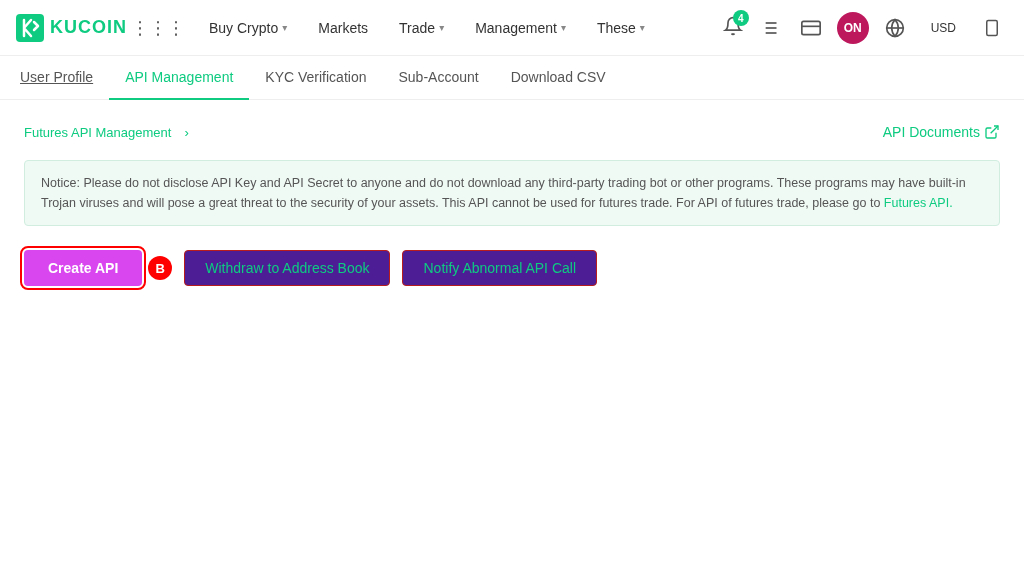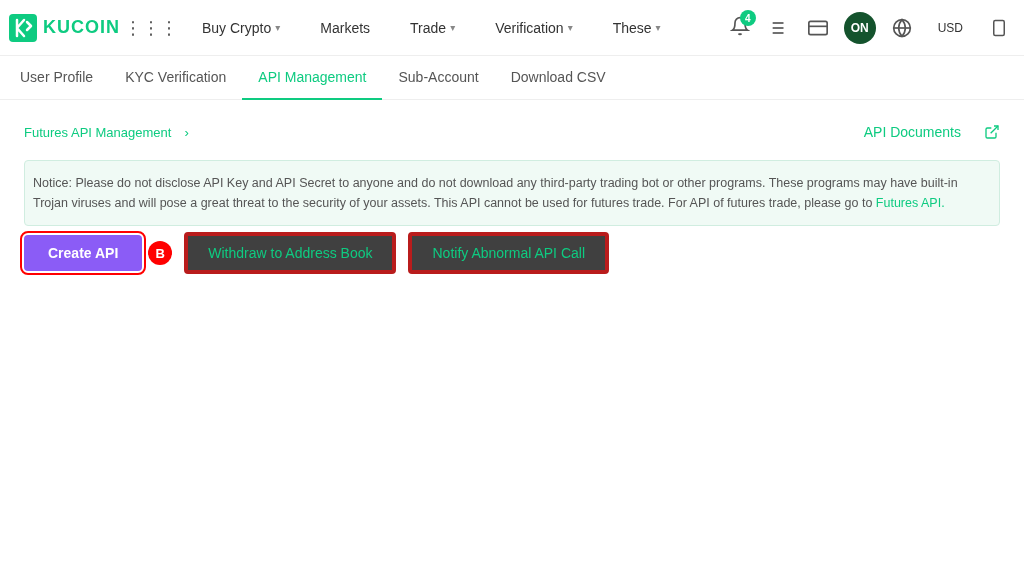--- a/index.html
+++ b/index.html
@@ -2,95 +2,95 @@
 <html><head>
   <meta charset="utf-8">
   <style>
     * { margin: 0; padding: 0; box-sizing: border-box; }
     body { font-family: -apple-system, BlinkMacSystemFont, 'Segoe UI', sans-serif; background: #fff; font-size: 14px; color: #333; width: 1024px; height: 576px; overflow: hidden; }
 
     
     .top-nav {
       display: flex; align-items: center; height: 56px;
       background: #fff; border-bottom: 1px solid #eee;
-      padding: 0 9px; gap: 4px;
+      padding: 0 16px; gap: 4px;
     }
     .grid-icon { margin-right: 8px; cursor: pointer; color: #555; font-size: 18px; }
-    .nav-items { display: flex; align-items: center; gap: 16px; flex: 1; }
+    .nav-items { display: flex; align-items: center; gap: 7px; flex: 1; }
     .nav-item {
       padding: 0 12px; height: 56px; display: flex; align-items: center;
       cursor: pointer; font-size: 14px; color: #333; font-weight: 500;
       position: relative; white-space: nowrap;
     }
     .nav-item .arrow { font-size: 10px; margin-left: 4px; color: #888; }
     .nav-right { display: flex; align-items: center; gap: 10px; margin-left: auto; }
     .badge-icon { position: relative; cursor: pointer; }
     .badge-count {
       position: absolute; top: -6px; right: -6px;
       background: #0ecb81; color: #fff; border-radius: 50%;
       width: 16px; height: 16px; font-size: 10px;
       display: flex; align-items: center; justify-content: center; font-weight: 700;
     }
     .icon-btn {
       width: 32px; height: 32px; display: flex; align-items: center; justify-content: center;
       cursor: pointer; color: #555; font-size: 16px; border-radius: 4px;
     }
     .user-avatar {
       width: 32px; height: 32px; border-radius: 50%;
-      background: #14532d; color: #fff; display: flex; align-items: center; justify-content: center;
+      background: #be185d; color: #fff; display: flex; align-items: center; justify-content: center;
       font-size: 12px; font-weight: 700; cursor: pointer;
     }
     .currency-btn {
       padding: 4px 10px; border: none; background: none;
       font-size: 12px; color: #333; cursor: pointer; font-weight: 500;
     }
 
     
     .sub-nav {
       display: flex; align-items: center; height: 44px;
       border-bottom: 1px solid #eee; padding: 0 20px; gap: 0;
     }
     .sub-nav-item {
       padding: 0 16px; height: 44px; display: flex; align-items: center;
       cursor: pointer; font-size: 14px; color: #555; white-space: nowrap;
       border-bottom: 2px solid transparent; margin-bottom: -1px;
     }
     .sub-nav-item.active { color: #0ecb81; border-bottom: 2px solid #0ecb81; font-weight: 500; }
-    .sub-nav-item:first-child { padding-left: 0; }
+    .sub-nav-item:first-child { padding-left: 0; text-decoration: underline; }
 
     
     .main { padding: 24px 24px; }
     .page-title-row { display: flex; align-items: center; gap: 16px; margin-bottom: 20px; }
     .page-title { font-size: 24px; font-weight: 700; color: #1a1a2e; }
     .futures-link {
       display: flex; align-items: center; gap: 13px;
       color: #0ecb81; font-size: 13px; cursor: pointer; text-decoration: none;
     }
     .api-docs-link {
-      margin-left: auto; display: flex; align-items: center; gap: 23px;
+      margin-left: auto; display: flex; align-items: center; gap: 4px;
       color: #0ecb81; font-size: 14px; cursor: pointer;
     }
 
     
     .notice-box {
       background: #f0faf5; border: 1px solid #d0ede0;
-      border-radius: 4px; padding: 12px 8px; margin-bottom: 6px;
+      border-radius: 4px; padding: 12px 16px; margin-bottom: 24px;
       font-size: 12.5px; color: #555; line-height: 1.6;
     }
     .notice-link { color: #0ecb81; cursor: pointer; text-decoration: none; }
 
     
     .buttons-row { display: flex; align-items: center; gap: 12px; }
     .btn-create {
-      background: #8b5cf6; color: #fff; border: none;
+      background: #d946ef; color: #fff; border: none;
       padding: 10px 24px; border-radius: 4px; font-size: 14px; font-weight: 600;
       cursor: pointer; outline: 2px solid red; outline-offset: 2px;
     }
     .btn-outline {
-      background: #404040; color: #0ecb81; border: 4px solid #b91c1c;
+      background: #4c1d95; color: #0ecb81; border: 1px solid #b91c1c;
       padding: 9px 20px; border-radius: 4px; font-size: 14px; font-weight: 500;
       cursor: pointer;
     }
 
     
     .b-badge {
       width: 24px; height: 24px; background: red; color: #fff;
       border-radius: 50%; display: flex; align-items: center; justify-content: center;
       font-size: 13px; font-weight: 700; margin-left: -6px;
     }
@@ -120,21 +120,21 @@
       <span class="arrow">▾</span>
     </div>
     <div class="nav-item">
       <span>Markets</span>
     </div>
     <div class="nav-item">
       <span>Trade</span>
       <span class="arrow">▾</span>
     </div>
     <div class="nav-item">
-      <span>Verification</span>
+      <span>Management</span>
       <span class="arrow">▾</span>
     </div>
     <div class="nav-item">
       <span>These</span>
       <span class="arrow">▾</span>
     </div>
   </div>
 
   <div class="nav-right">
     <div class="badge-icon">
@@ -177,25 +177,25 @@
         <line x1="12" y1="18" x2="12.01" y2="18"></line>
       </svg>
     </div>
   </div>
 </nav>
 
 <nav class="sub-nav">
   <div class="sub-nav-item">
     <span>User Profile</span>
   </div>
-  <div class="sub-nav-item">
-    <span>KYC Verification</span>
-  </div>
   <div class="sub-nav-item active">
     <span>API Management</span>
+  </div>
+  <div class="sub-nav-item">
+    <span>KYC Verification</span>
   </div>
   <div class="sub-nav-item">
     <span>Sub-Account</span>
   </div>
   <div class="sub-nav-item">
     <span>Download CSV</span>
   </div>
 </nav>
 
 <main class="main">

